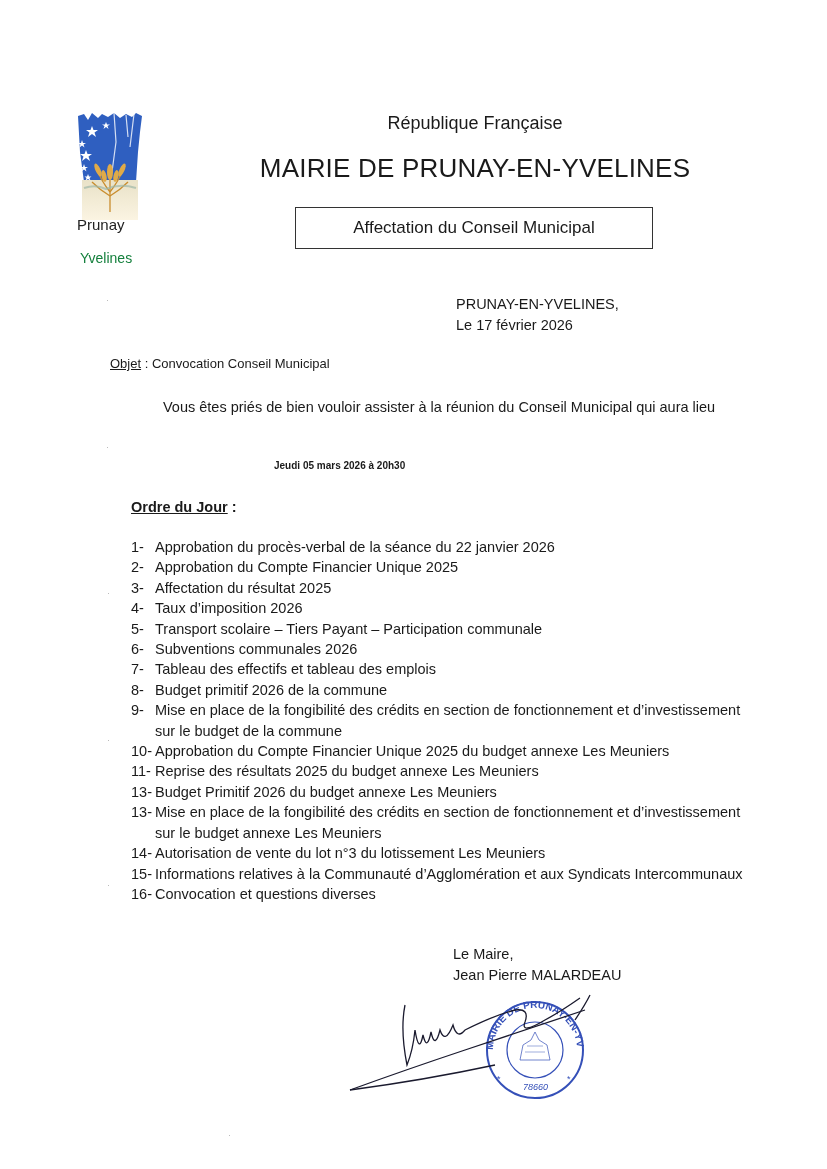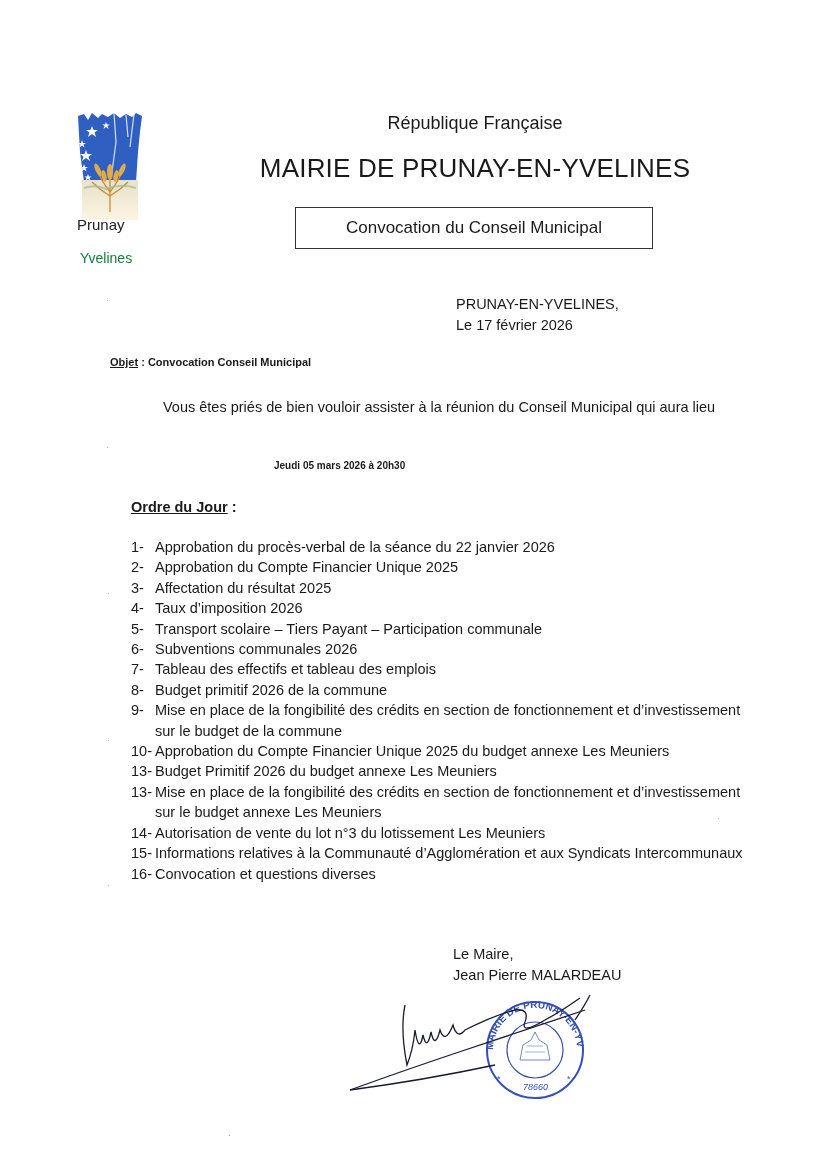--- a/index.html
+++ b/index.html
@@ -7,21 +7,21 @@
          font-family: "Liberation Sans", "DejaVu Sans", sans-serif; color: #1a1a1a; }
   .abs { position: absolute; }
   .logo { left: 76px; top: 112px; width: 68px; height: 110px; }
   .logo-name { left: 77px; top: 216px; font-size: 15px; line-height: 18px; color: #222; }
   .logo-sub { left: 80px; top: 250px; font-size: 14px; line-height: 16px; color: #15803d; }
   .republique { left: 0; width: 950px; top: 113px; text-align: center; font-size: 18px; }
   .mairie { left: 0; width: 950px; top: 153px; text-align: center; font-size: 26px; letter-spacing: 0.2px; }
   .box { left: 295px; top: 207px; width: 358px; height: 42px; border: 1px solid #333; box-sizing: border-box;
          display: flex; align-items: center; justify-content: center; font-size: 17px; }
   .place { left: 456px; top: 294px; font-size: 14.5px; line-height: 21px; }
-  .objet { left: 110px; top: 356px; font-size: 11px; font-weight: bold; }
+  .objet { left: 110px; top: 356px; font-size: 13px; font-weight: normal; }
   .u { text-decoration: underline; }
   .body-text { left: 110px; top: 397px; width: 650px; font-size: 14.5px; line-height: 21px; }
   .body-text .indent { padding-left: 53px; }
   .meeting { left: 274px; top: 460px; font-size: 10px; font-weight: bold; }
   .ordre { left: 131px; top: 499px; font-size: 14.5px; font-weight: bold; }
   .agenda { left: 131px; top: 537px; width: 620px; margin: 0; padding: 0; list-style: none; font-size: 14.5px; line-height: 20.4px; }
   .agenda li { display: flex; }
   .agenda .num { width: 24px; flex: 0 0 24px; }
   .agenda .txt { flex: 1; }
   .sign-title { left: 453px; top: 944px; font-size: 14.5px; line-height: 21px; }
@@ -66,21 +66,21 @@
     </g>
     <path d="M8,76 Q20,72 30,77 Q44,71 60,76" stroke="#9fb8a8" stroke-width="2" fill="none" opacity="0.7"></path>
   </svg>
 </div>
 <div class="abs logo-name">Prunay</div>
 <div class="abs logo-sub">Yvelines</div>
 
 <div class="abs republique">République Française</div>
 <div class="abs mairie">MAIRIE DE PRUNAY-EN-YVELINES</div>
 <div class="abs box">
-  <span>Convocation du Conseil Municipal</span>
+  <span>Affectation du Conseil Municipal</span>
 </div>
 
 <div class="abs place">
   <div>PRUNAY-EN-YVELINES,</div>
   <div>Le 17 février 2026</div>
 </div>
 
 <div class="abs objet">
   <span class="u">Objet</span><span> : </span><span>Convocation Conseil Municipal</span>
 </div>
@@ -128,20 +128,24 @@
       <span class="num">8-</span>
       <span class="txt">Budget primitif 2026 de la commune</span>
     </li>
   <li>
       <span class="num">9-</span>
       <span class="txt">Mise en place de la fongibilité des crédits en section de fonctionnement et d’investissement sur le budget de la commune</span>
     </li>
   <li>
       <span class="num">10-</span>
       <span class="txt">Approbation du Compte Financier Unique 2025 du budget annexe Les Meuniers</span>
+    </li>
+  <li>
+      <span class="num">11-</span>
+      <span class="txt">Reprise des résultats 2025 du budget annexe Les Meuniers</span>
     </li>
   <li>
       <span class="num">13-</span>
       <span class="txt">Budget Primitif 2026 du budget annexe Les Meuniers</span>
     </li>
   <li>
       <span class="num">13-</span>
       <span class="txt">Mise en place de la fongibilité des crédits en section de fonctionnement et d’investissement sur le budget annexe Les Meuniers</span>
     </li>
   <li>

